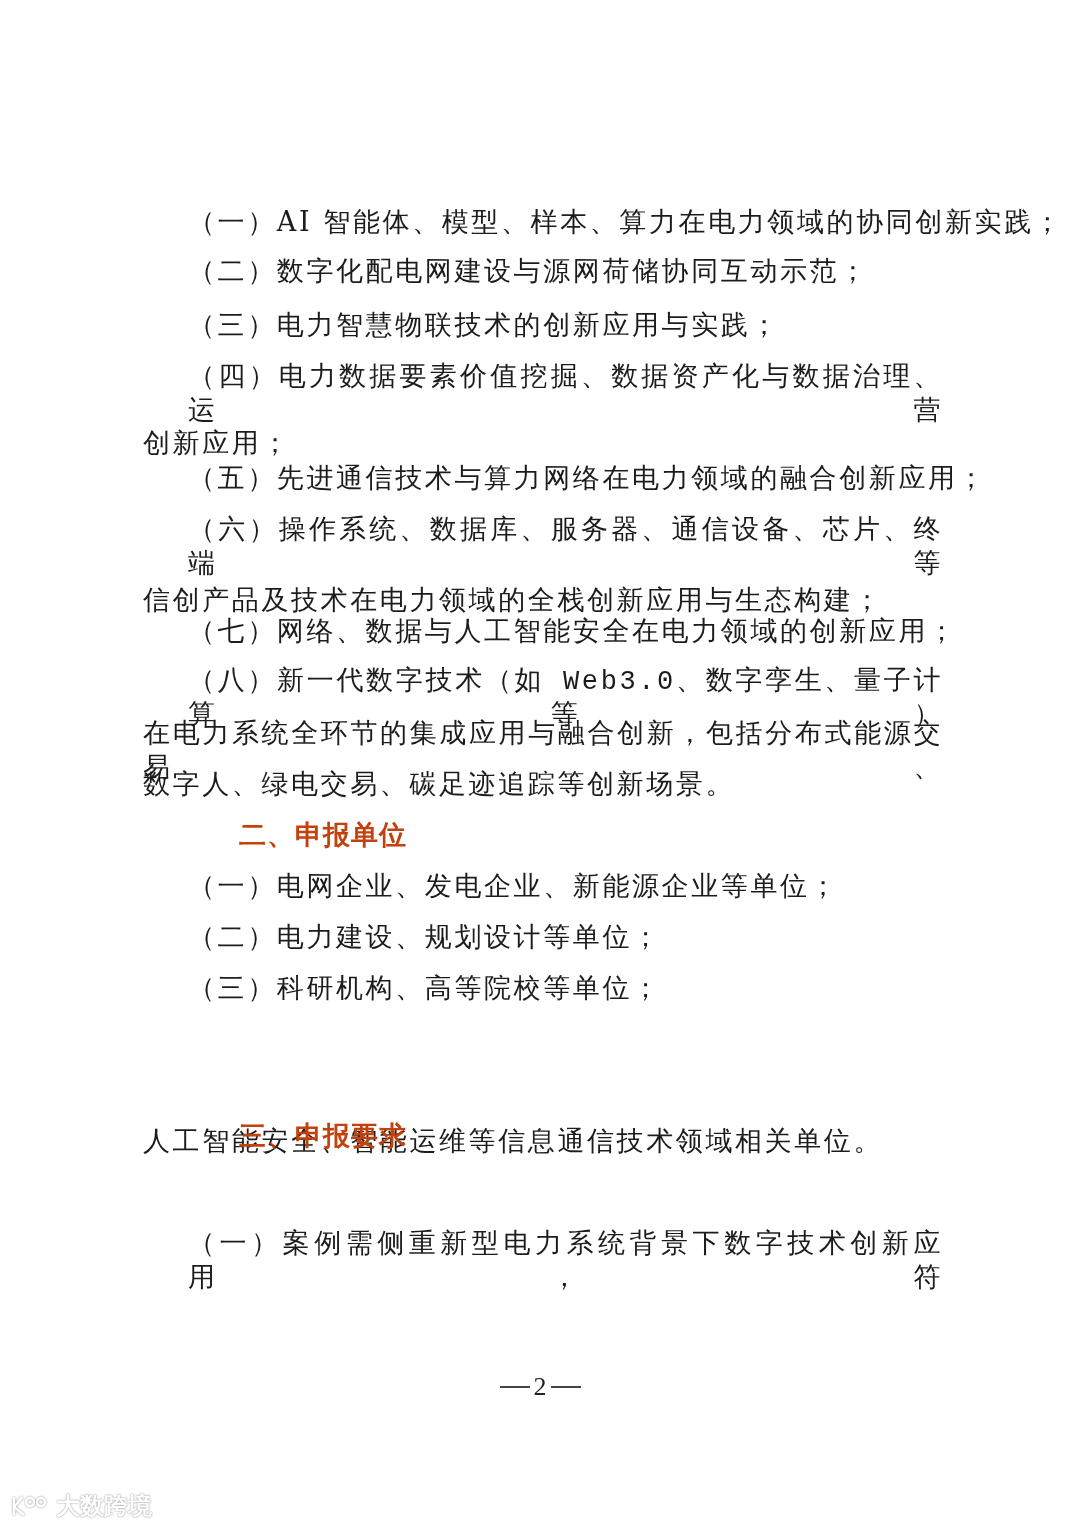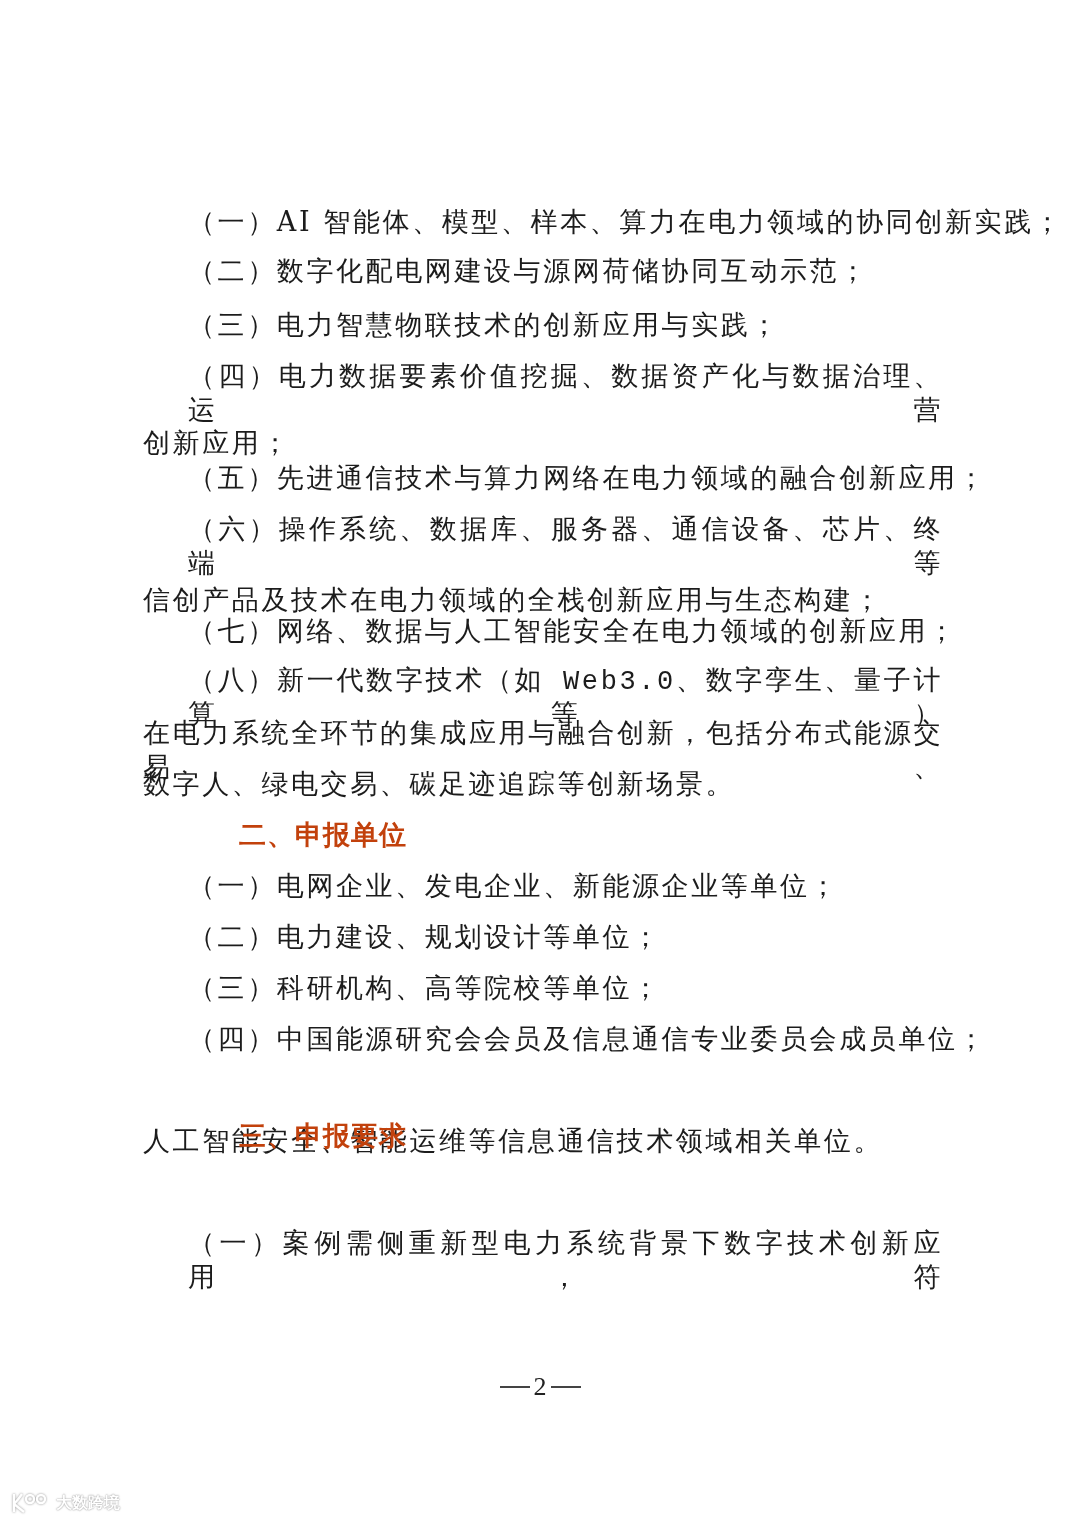--- a/index.html
+++ b/index.html
@@ -73,21 +73,21 @@
       background: #444;
     }
     .watermark {
       position: absolute;
       left: 10px;
       top: 1490px;
       display: flex;
       align-items: center;
       gap: 6px;
       font-family: "DejaVu Sans", "Liberation Sans", sans-serif;
-      font-size: 16px;
+      font-size: 24px;
       font-weight: bold;
       color: #ffffff;
       text-shadow: 0 0 2px #9a9a9a, 0 0 1px #9a9a9a;
       opacity: 0.9;
     }
     .watermark svg {
       display: block;
     }
   </style>
 </head>
@@ -105,21 +105,20 @@
   <div class="line" style="top:563px;margin-top:20px;">信创产品及技术在电力领域的全栈创新应用与生态构建；</div>
   <div class="line indent" style="top:614px;">（七）网络、数据与人工智能安全在电力领域的创新应用；</div>
   <div class="line indent justify" style="top:665px;font-family:Liberation Mono, monospace;">（八）新一代数字技术（如 Web3.0、数字孪生、量子计算等）</div>
   <div class="line justify" style="top:716px;">在电力系统全环节的集成应用与融合创新，包括分布式能源交易、</div>
   <div class="line" style="top:767px;">数字人、绿电交易、碳足迹追踪等创新场景。</div>
 
   <div class="heading" style="top:818px;">二、申报单位</div>
   <div class="line indent" style="top:869px;">（一）电网企业、发电企业、新能源企业等单位；</div>
   <div class="line indent" style="top:920px;">（二）电力建设、规划设计等单位；</div>
   <div class="line indent" style="top:971px;">（三）科研机构、高等院校等单位；</div>
-  <div class="line indent" style="top:1022px;">（四）中国能源研究会会员及信息通信专业委员会成员单位；</div>
   <div class="line" style="top:1124px;">人工智能安全、智能运维等信息通信技术领域相关单位。</div>
 
   <div class="heading" style="top:1119px;">三、申报要求</div>
   <div class="line indent justify" style="top:1226px;">（一）案例需侧重新型电力系统背景下数字技术创新应用，符</div>
 
   <div class="page-number">
     <span class="dash"></span>
     <span>2</span>
     <span class="dash"></span>
   </div>

